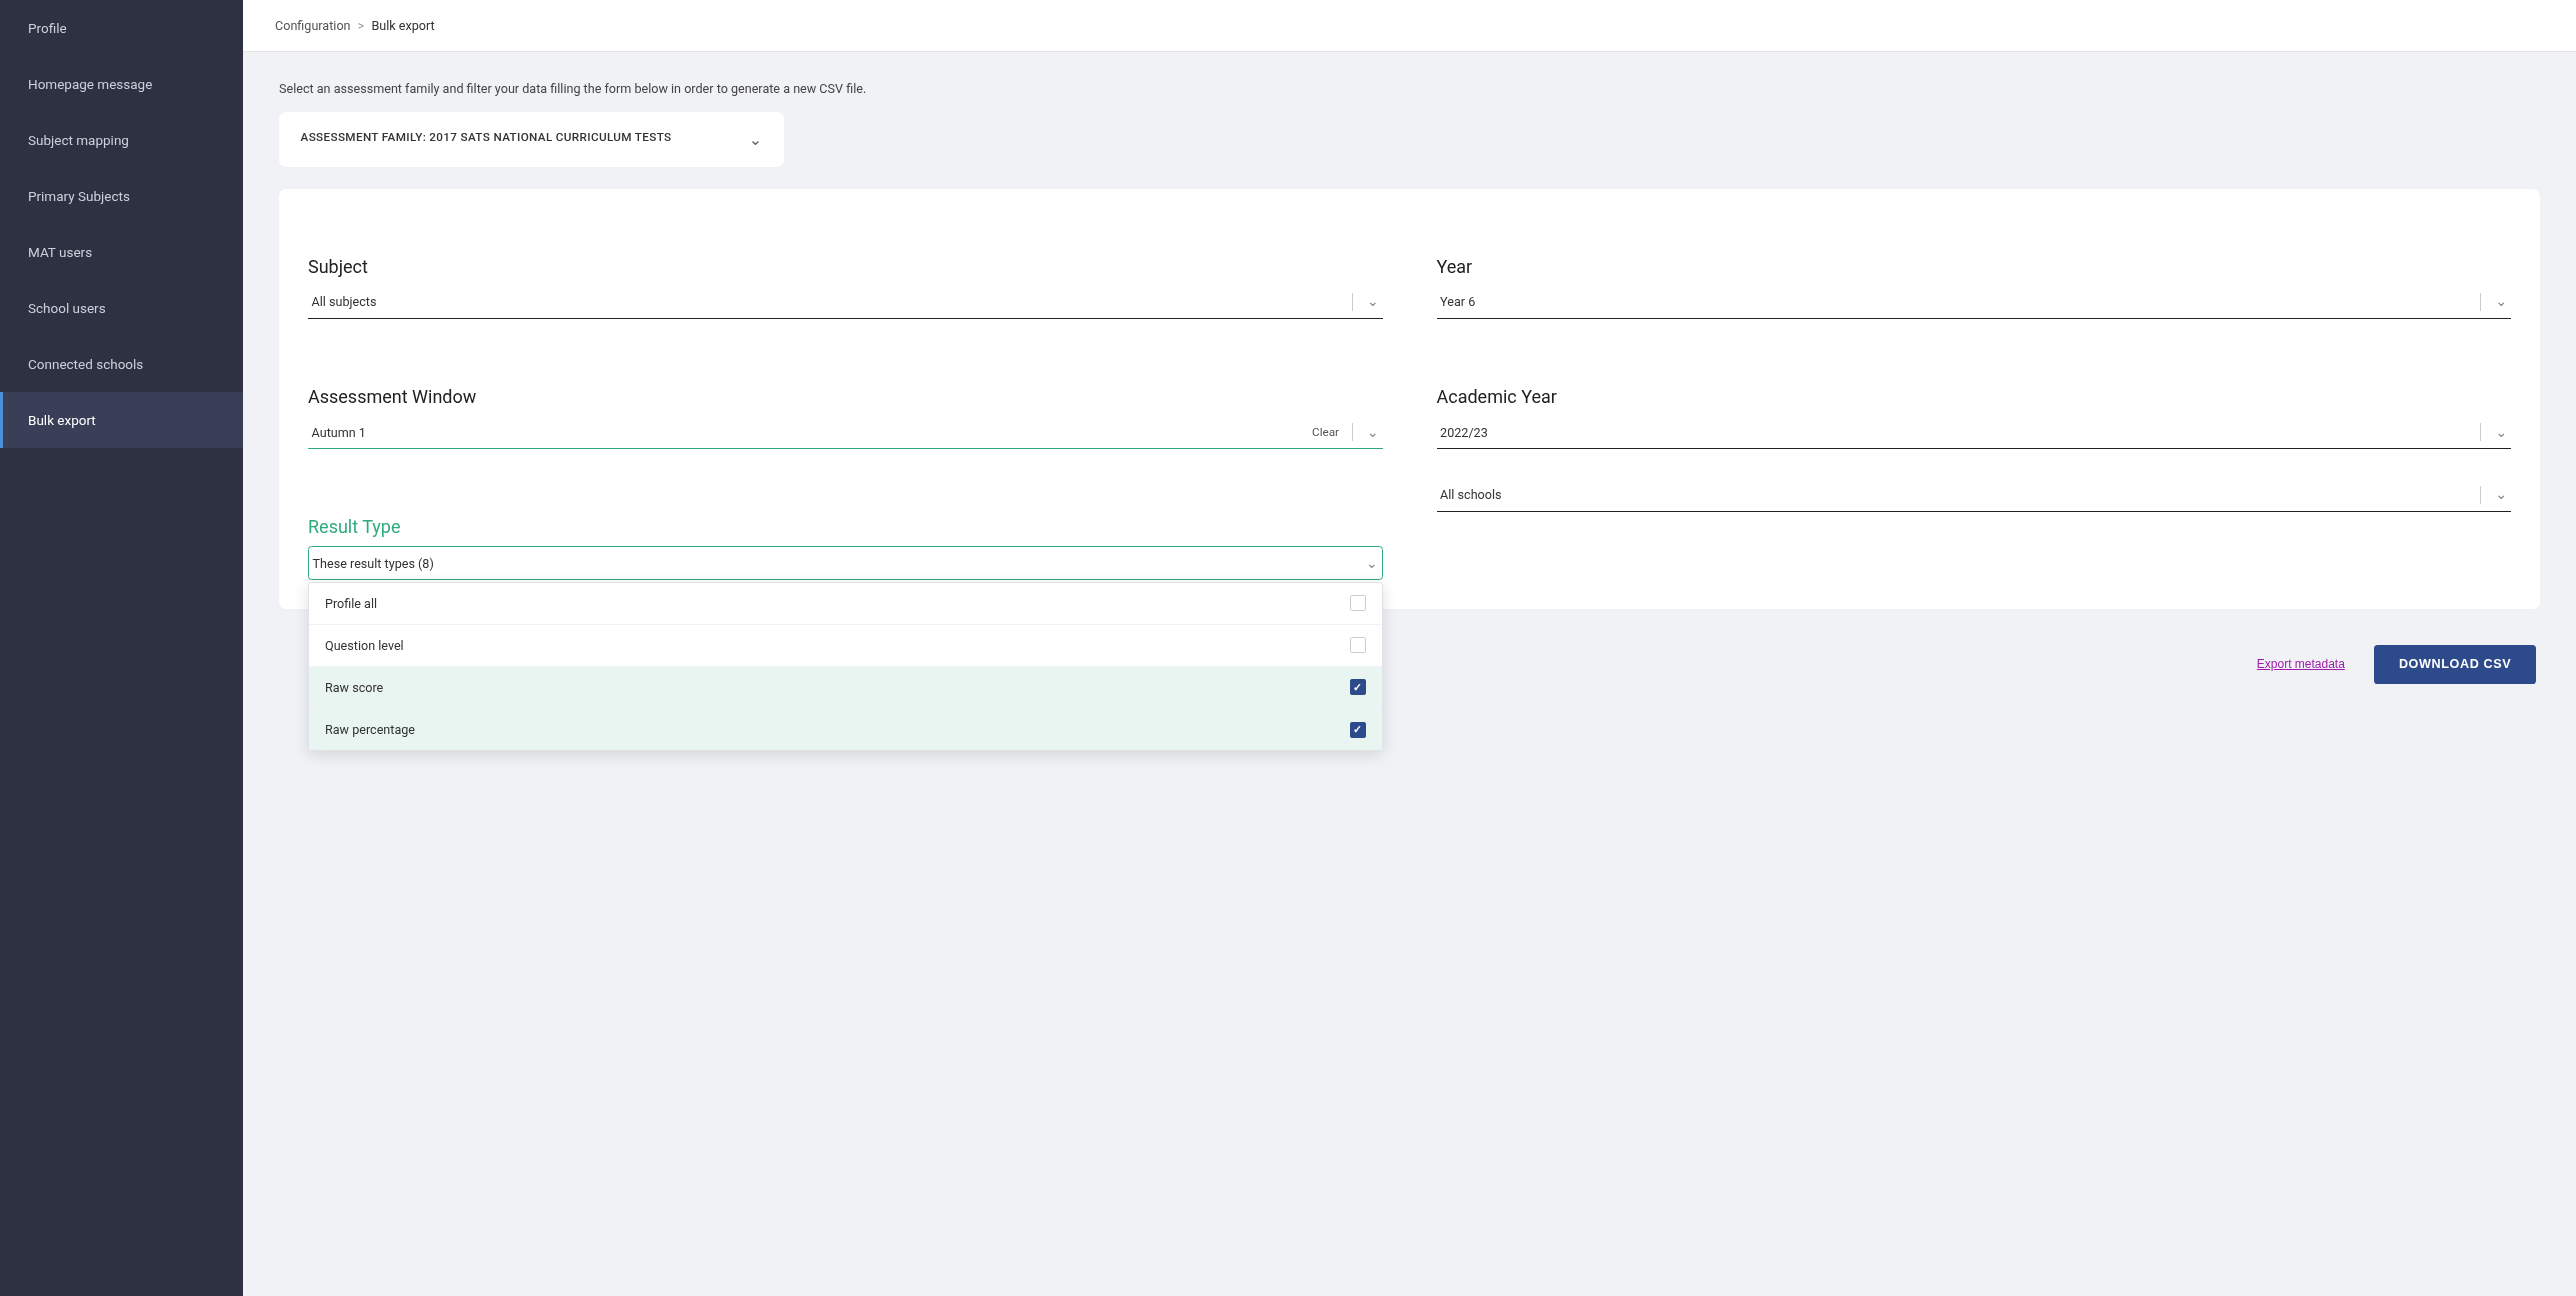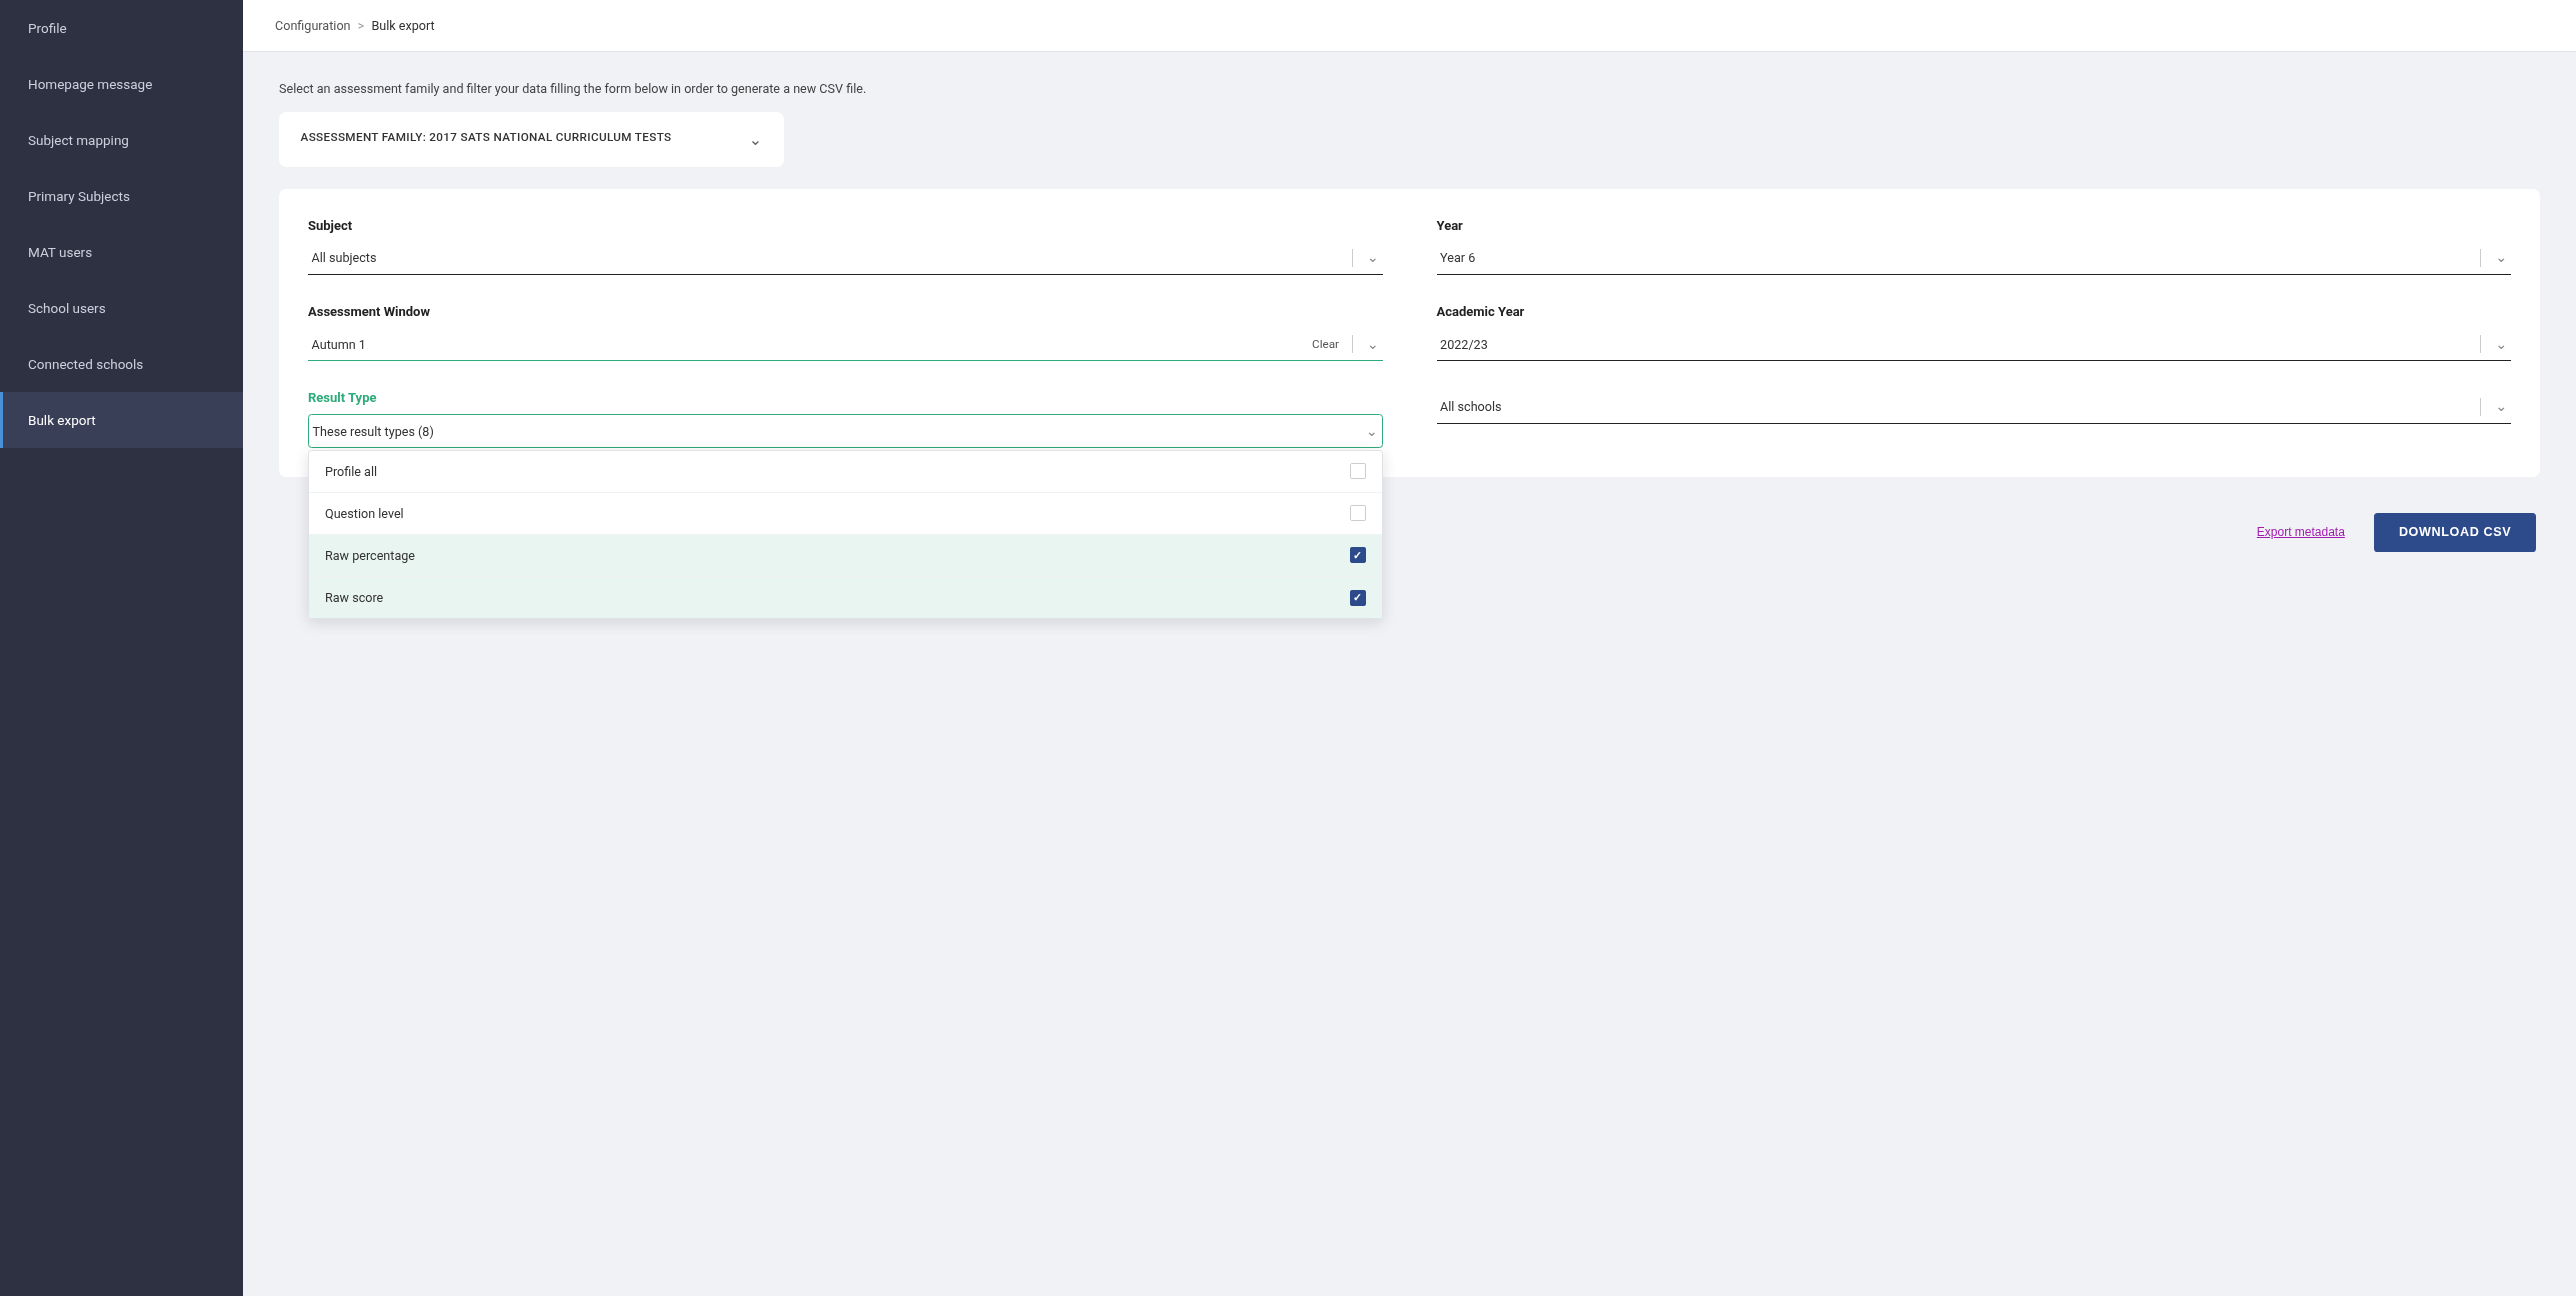--- a/index.html
+++ b/index.html
@@ -97,24 +97,25 @@
       display: grid;
       grid-template-columns: 1fr 1fr;
       gap: 29px 54px;
     }
 
     .field-group {
       display: flex;
       flex-direction: column;
     }
     .field-label {
-      font-size: 13px;
-      font-weight: 700;
+      font-size: 18px;
+      font-weight: 400;
       color: #222;
       margin-bottom: 9px;
+      margin-top: 38px;
     }
     .field-label.accent { color: #2eab7b; }
 
     .select-field {
       display: flex;
       align-items: center;
       border-bottom: 1.8px solid #222;
       padding: 7.2px 3.6px;
       cursor: pointer;
       position: relative;
@@ -313,25 +314,25 @@
             <div class="dropdown-menu-scroll">
             <div class="dropdown-item">
                   <span>Profile all</span>
                   <div class="checkbox"></div>
                 </div>
                 <div class="dropdown-item">
                   <span>Question level</span>
                   <div class="checkbox"></div>
                 </div>
                 <div class="dropdown-item highlighted">
-                  <span>Raw percentage</span>
+                  <span>Raw score</span>
                   <div class="checkbox checked"></div>
                 </div>
                 <div class="dropdown-item highlighted">
-                  <span>Raw score</span>
+                  <span>Raw percentage</span>
                   <div class="checkbox checked"></div>
                 </div>
               </div>
           </div>
         </div>
 
         <div class="field-group">
           <div class="select-field">
             <span class="select-value">All schools</span>
             <span class="select-separator"></span>

